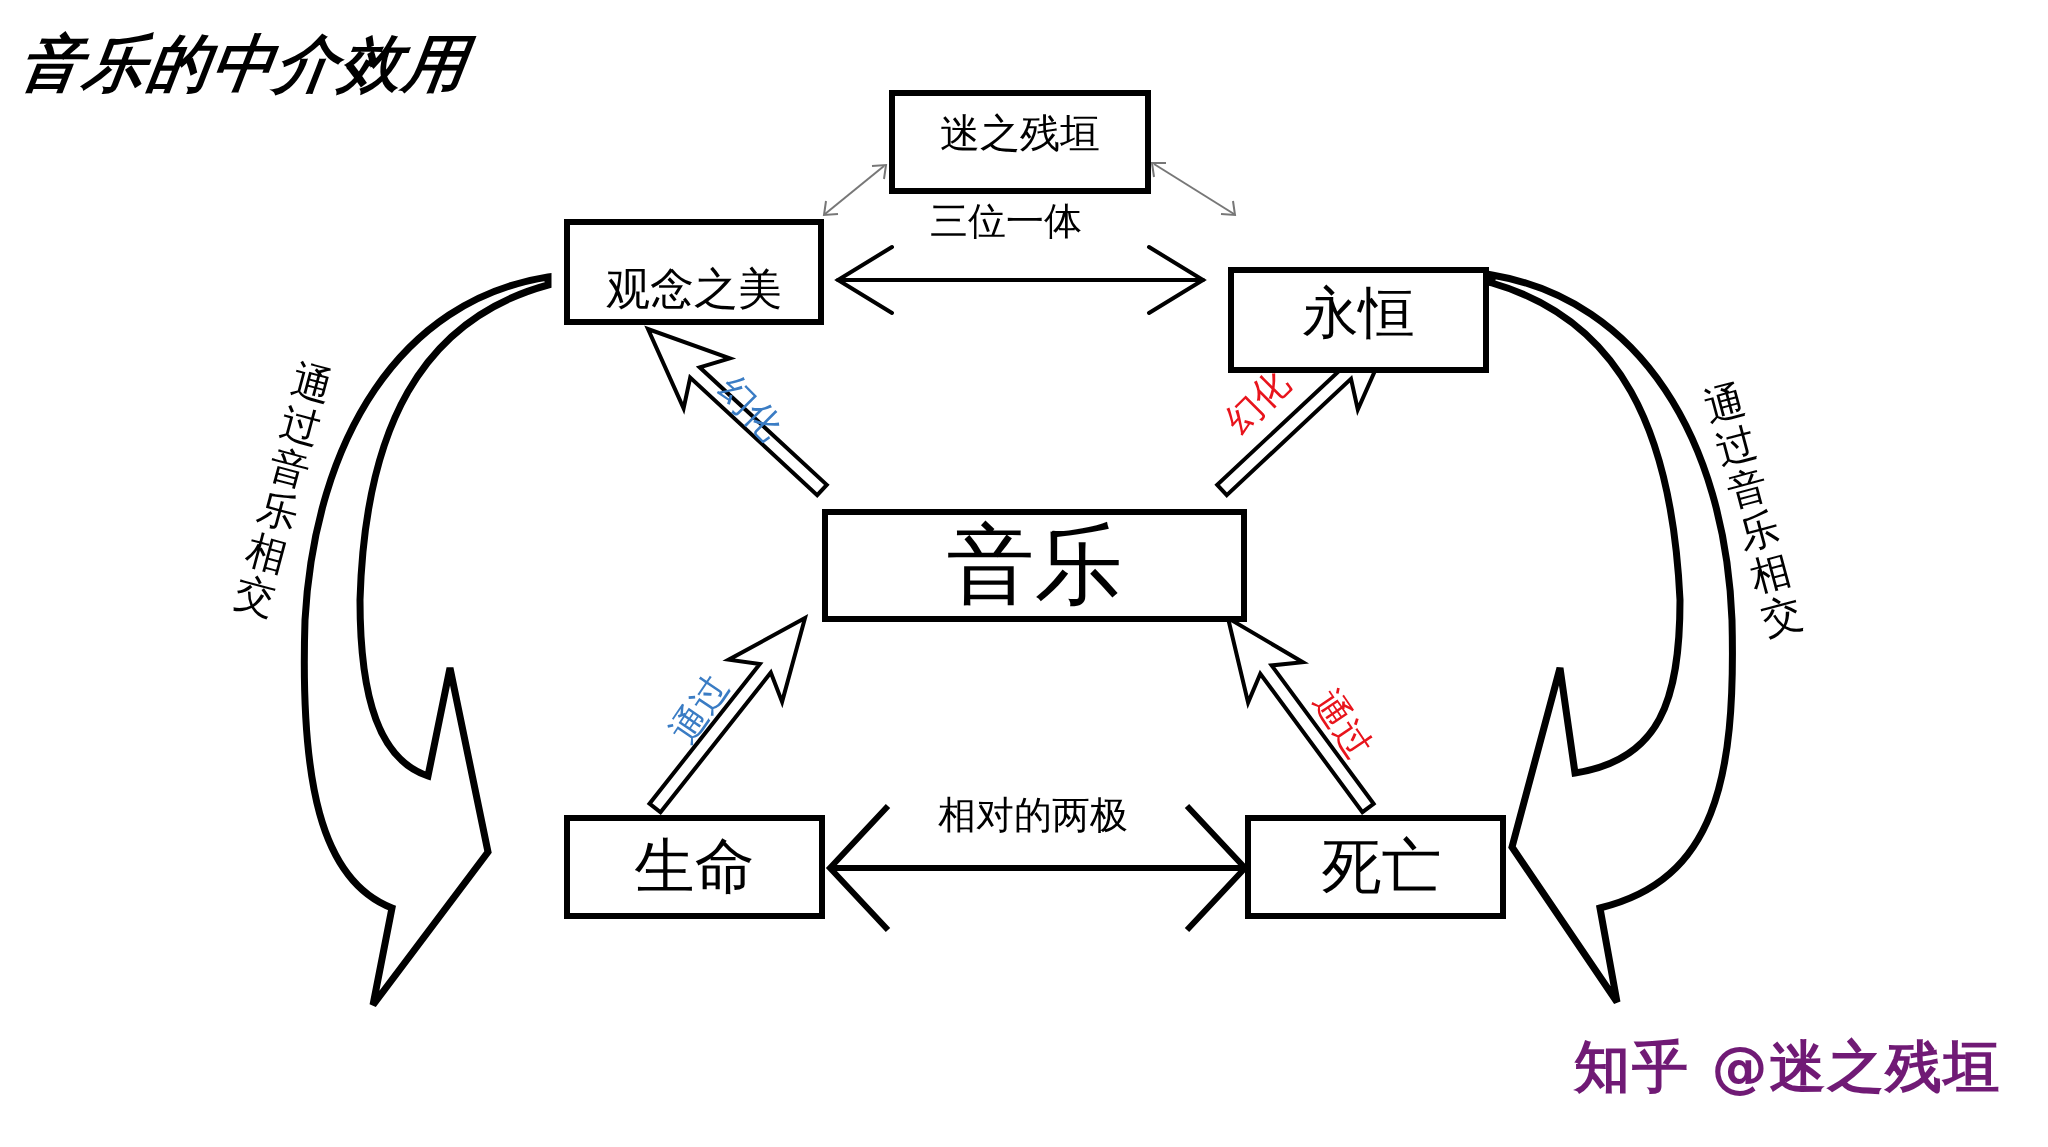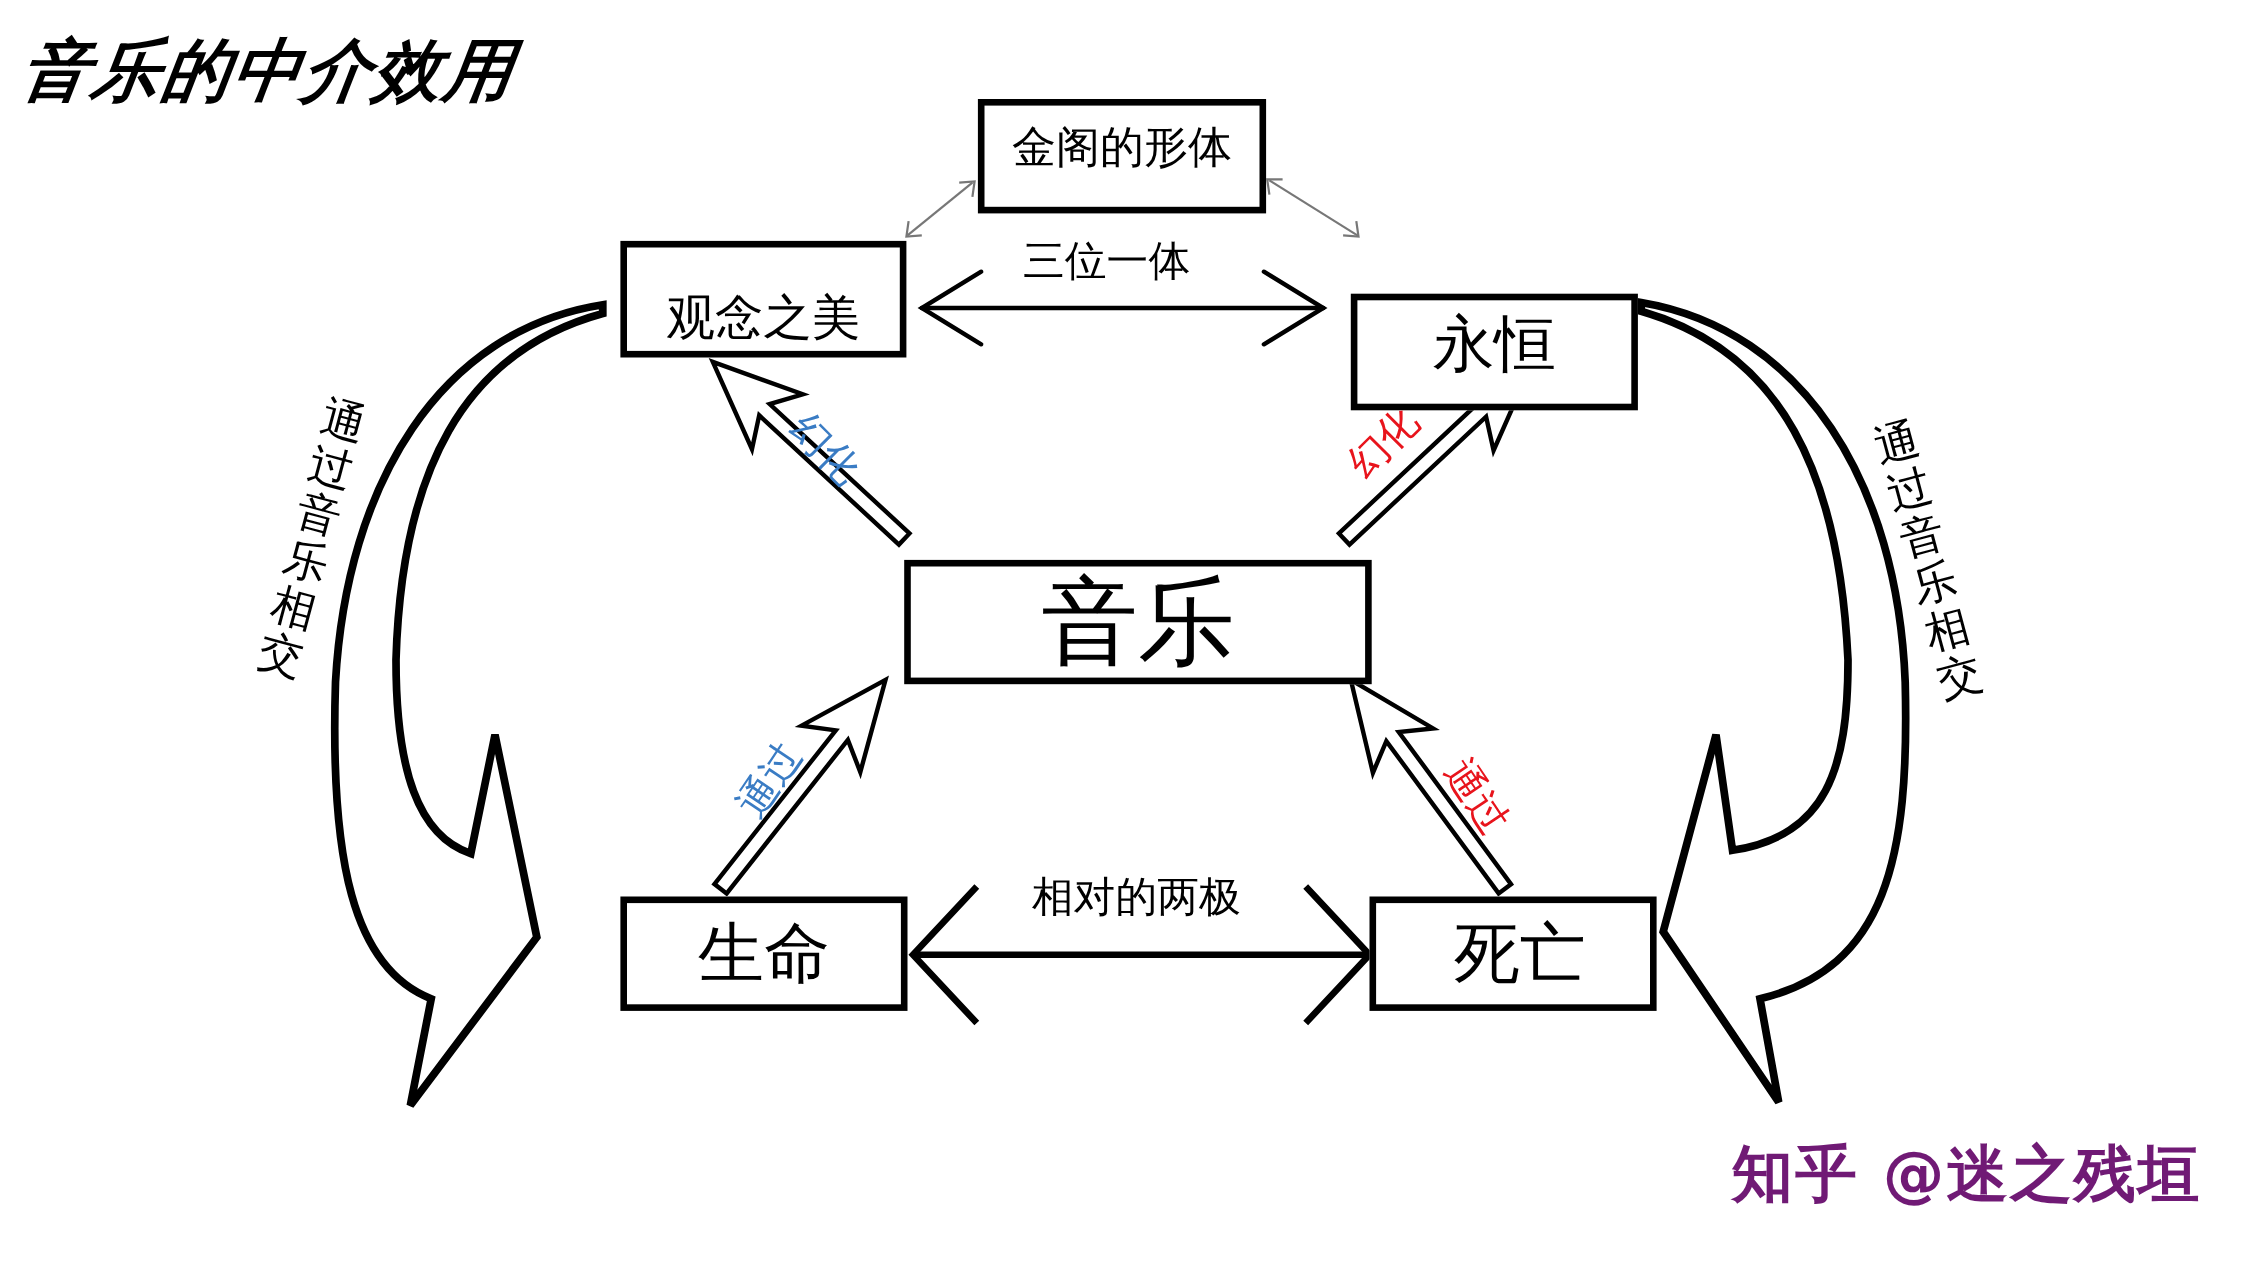--- a/index.html
+++ b/index.html
@@ -16,21 +16,21 @@
   #box-ideal span { font-size:44px; margin-top:8px; }
   #box-eternal { left:1228px; top:219px; width:261px; height:106px; align-items:center;margin-top:48px; }
   #box-eternal span { font-size:56px; margin-top:-12px; }
   #box-music { left:822px; top:509px; width:425px; height:113px; align-items:center; }
   #box-music span { font-size:88px; }
   #box-life { left:564px; top:815px; width:261px; height:104px; align-items:center; }
   #box-life span { font-size:60px; }
   #box-death { left:1245px; top:815px; width:261px; height:104px; align-items:center; }
   #box-death span { font-size:60px;margin-left:12px; }
   .lbl { position:absolute; white-space:nowrap; }
-  #lbl-trinity { left:930px; top:212px; font-size:38px; }
+  #lbl-trinity { left:930px; top:196px; font-size:38px; }
   #lbl-poles { left:938px; top:790px; font-size:38px; }
   .rot { position:absolute; white-space:nowrap; font-size:36px; transform-origin:center center; }
   #lbl-phantom-l { left:714px; top:384px; color:#3A7CC4; transform:rotate(45deg); }
   #lbl-phantom-r { left:1222px; top:378px; color:#E8141C; transform:rotate(-45deg); }
   #lbl-through-l { left:664px; top:685px; color:#3A7CC4; transform:rotate(-56deg); }
   #lbl-through-r { left:1306px; top:700px; color:#E8141C; transform:rotate(56deg); }
   .vert { position:absolute; font-size:40px; line-height:44px; width:44px; text-align:center; }
   .vert span { display:block; }
   #lbl-cross-l { left:296px; top:362px; transform:rotate(15deg); transform-origin:center top; }
   #lbl-cross-r { left:1697px; top:382px; transform:rotate(-15deg); transform-origin:center top; }
@@ -78,21 +78,21 @@
            C380,760 360,700 360,600 C365,430 420,320 548,285 Z"></path>
 
   <path fill="#fff" stroke="#000" stroke-width="7" stroke-linejoin="miter" d="M1492,275 C1640,300 1725,440 1732,620 C1736,780 1715,880 1600,908
            L1617,1002 L1512,847 L1560,668 L1575,773
            C1660,760 1680,700 1680,600 C1672,430 1620,320 1492,283 Z"></path>
 </svg>
 
 <div class="title">音乐的中介效用</div>
 
 <div class="box" id="box-golden">
-    <span>金阁的形体</span>
+    <span>迷之残垣</span>
   </div>
 <div class="box" id="box-ideal">
     <span>观念之美</span>
   </div>
 <div class="box" id="box-eternal">
     <span>永恒</span>
   </div>
 <div class="box" id="box-music">
     <span>音乐</span>
   </div>

